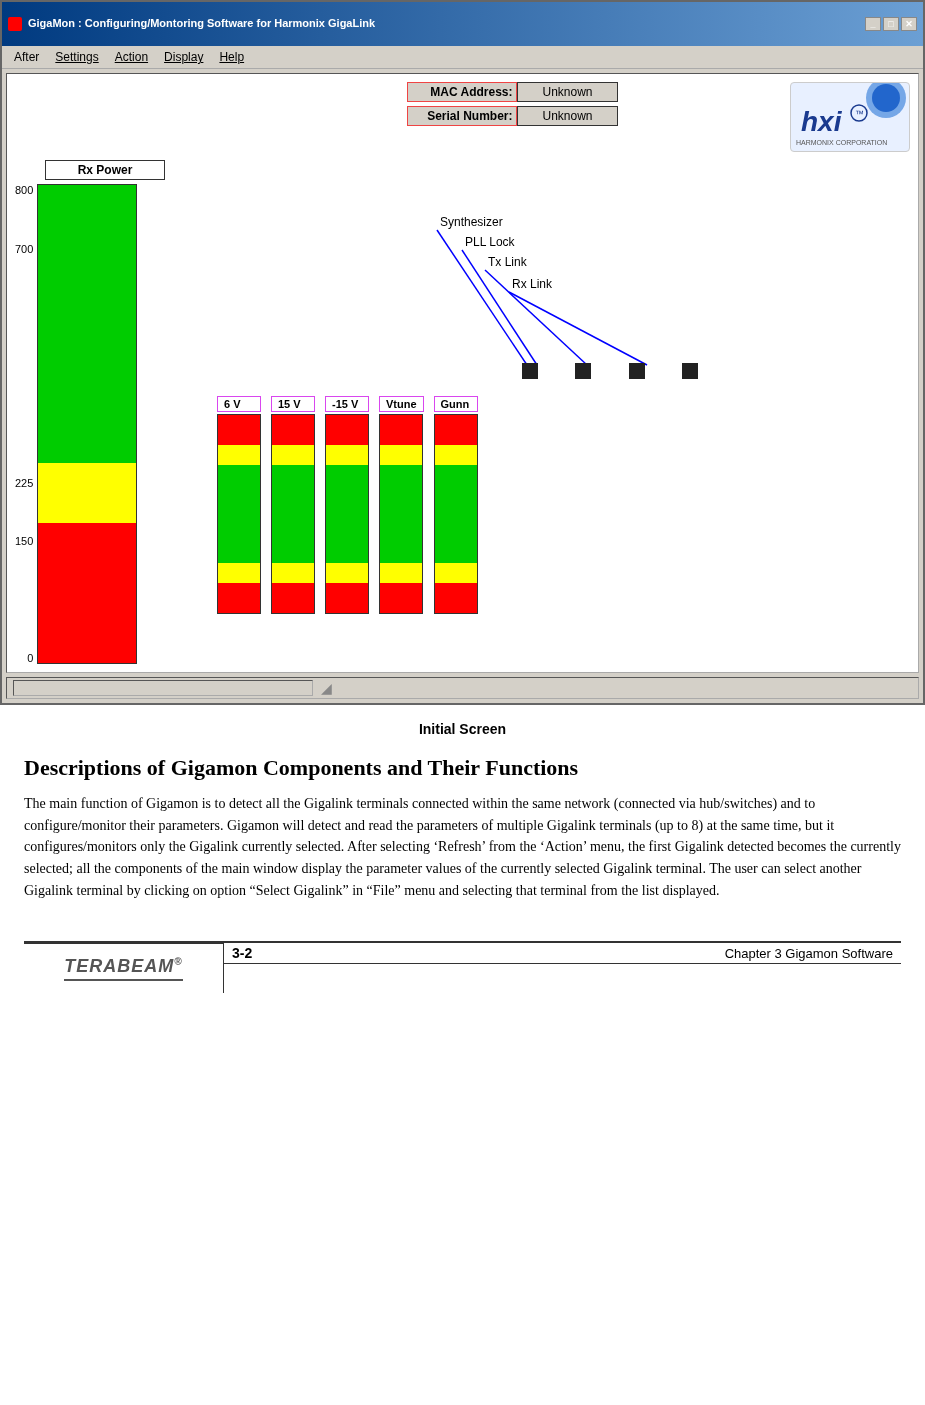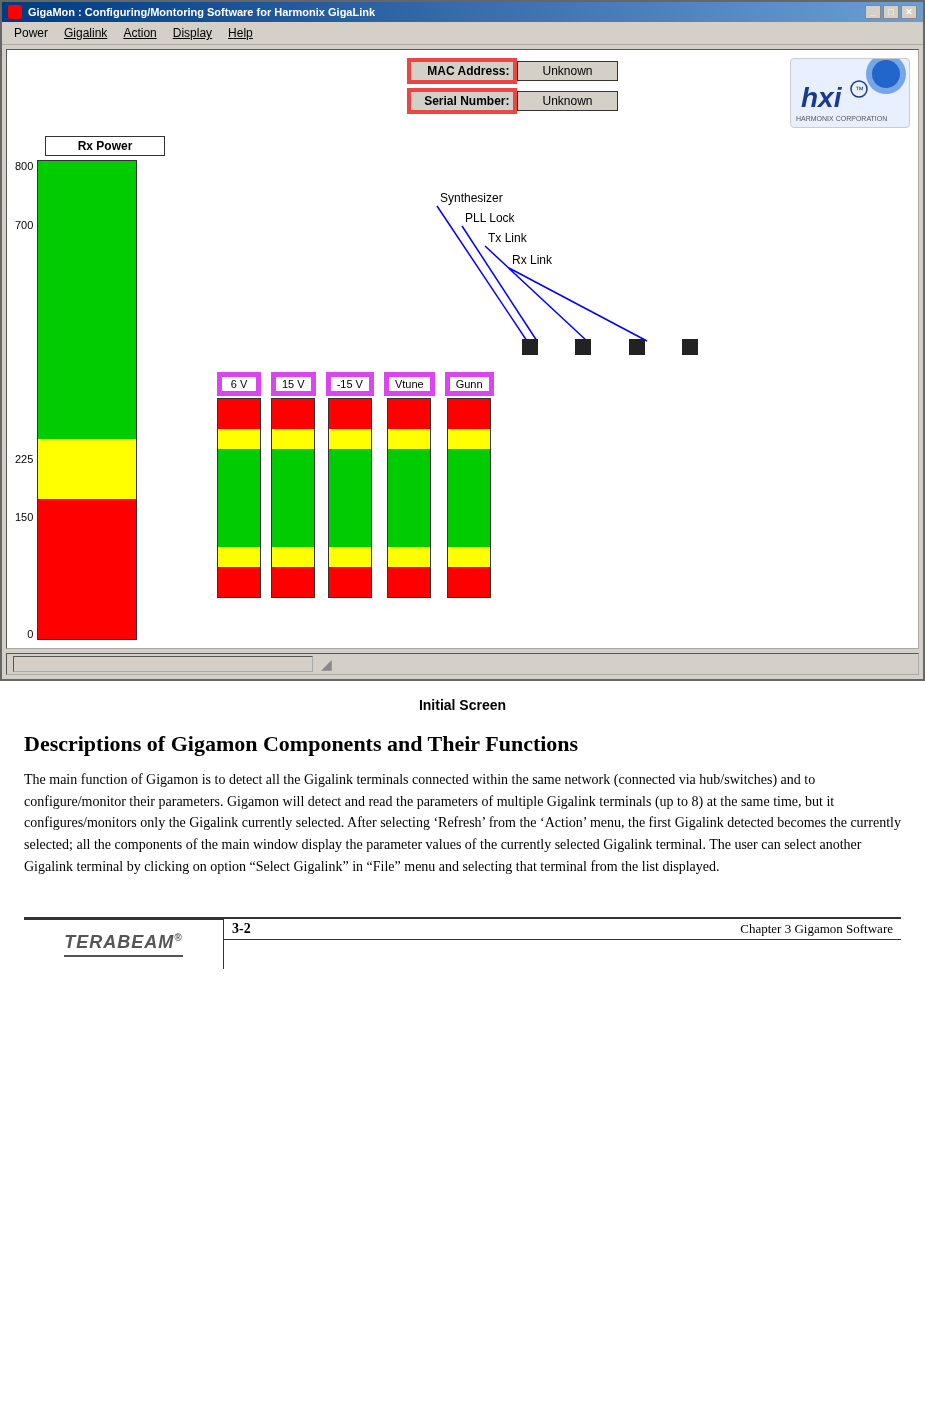--- a/index.html
+++ b/index.html
@@ -14,23 +14,23 @@
     .window {
       border: 2px solid #666;
       background: #d4d0c8;
       margin: 0;
     }
     .title-bar {
       background: linear-gradient(to right, #003a80, #6b9fd4);
       color: #fff;
       font-size: 11px;
       font-weight: bold;
-      padding: 3px 6px;
-      display: flex;
-      align-items: center;
+      padding: 15px 6px;
+      display: flex;
+      align-items: flex-start;
       gap: 6px;
     }
     .title-bar-icon {
       width: 14px; height: 14px;
       background: #f00;
       display: inline-block;
       border-radius: 2px;
     }
     .title-bar-controls {
       margin-left: auto;
@@ -80,21 +80,21 @@
       display: flex;
       flex-direction: column;
       gap: 4px;
     }
     .info-row {
       display: flex;
       align-items: center;
       gap: 0;
     }
     .info-label-btn {
-      border: 4px solid #ef4444;
+      border: 1px solid #ef4444;
       background: #d4d0c8;
       padding: 2px 4px;
       font-size: 12px;
       font-weight: bold;
       min-width: 110px;
       text-align: right;
     }
     .info-value-btn {
       border: 1px solid #333;
       background: #d4d0c8;
@@ -179,26 +179,25 @@
       align-items: flex-start;
       margin-left: 10px;
     }
     .small-bar-group {
       display: flex;
       flex-direction: column;
       align-items: center;
       gap: 2px;
     }
     .small-bar-title {
-      border: 5px solid #d946ef;
+      border: 1px solid #d946ef;
       padding: 1px 6px;
       font-size: 11px;
-      font-weight: normal;
+      font-weight: bold;
       background: #fff;
-      text-align: center;
       min-width: 44px;
     }
     .small-bar {
       width: 44px;
       height: 200px;
       border: 1px solid #333;
       display: flex;
       flex-direction: column;
       overflow: hidden;
     }
@@ -280,21 +279,20 @@
       padding-bottom: 2px;
     }
     .terabeam-reg {
       font-size: 10px;
       vertical-align: super;
     }
     .footer-right {
       flex: 1;
       display: flex;
       flex-direction: column;
-      font-family: Liberation Serif, serif;
     }
     .footer-page-row {
       display: flex;
       align-items: center;
       border-bottom: 1px solid #333;
       padding: 2px 8px;
     }
     .footer-page-num {
       font-size: 14px;
       font-weight: bold;
@@ -323,22 +321,22 @@
     <span class="title-bar-icon"></span>
     <span>GigaMon : Configuring/Montoring Software for Harmonix GigaLink</span>
     <div class="title-bar-controls">
       <div class="title-bar-btn">_</div>
       <div class="title-bar-btn">□</div>
       <div class="title-bar-btn">✕</div>
     </div>
   </div>
 
   <div class="menu-bar">
-    <div class="menu-item">Power</div>
-    <div class="menu-item">Gigalink</div>
+    <div class="menu-item">After</div>
+    <div class="menu-item">Settings</div>
     <div class="menu-item">Action</div>
     <div class="menu-item">Display</div>
     <div class="menu-item">Help</div>
   </div>
 
   <div class="app-content">
 
     <div class="top-bar">
       <div style="width:220px;"></div>
       <div class="info-fields">

